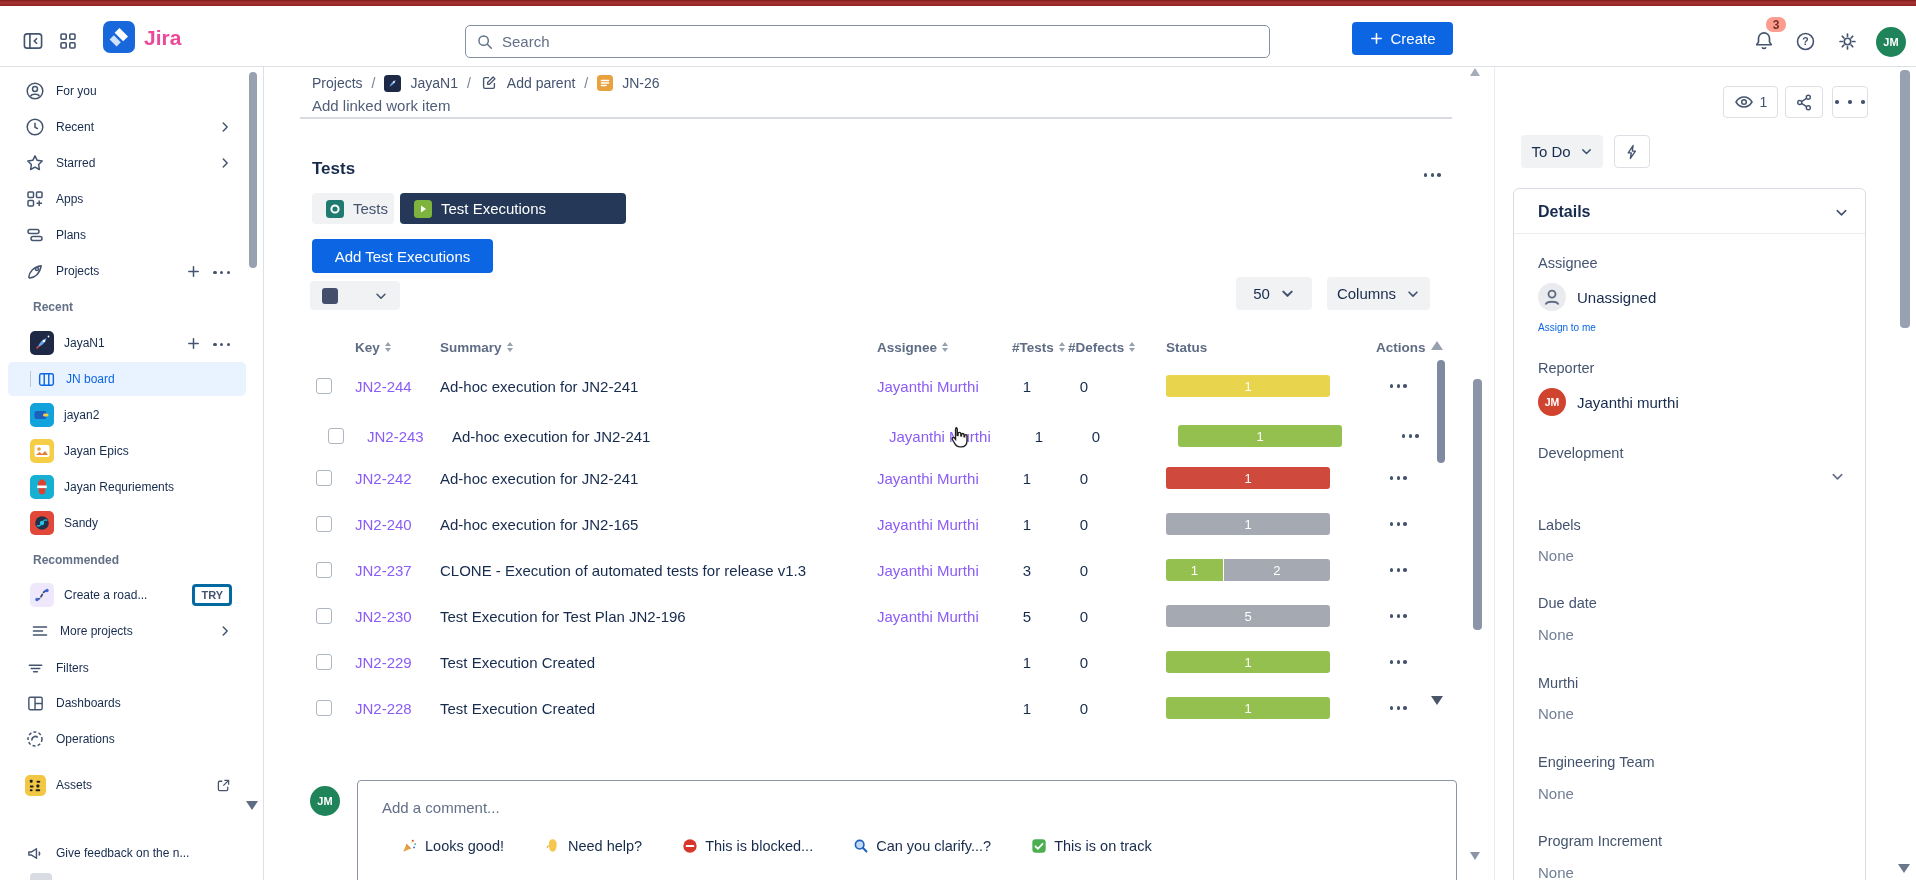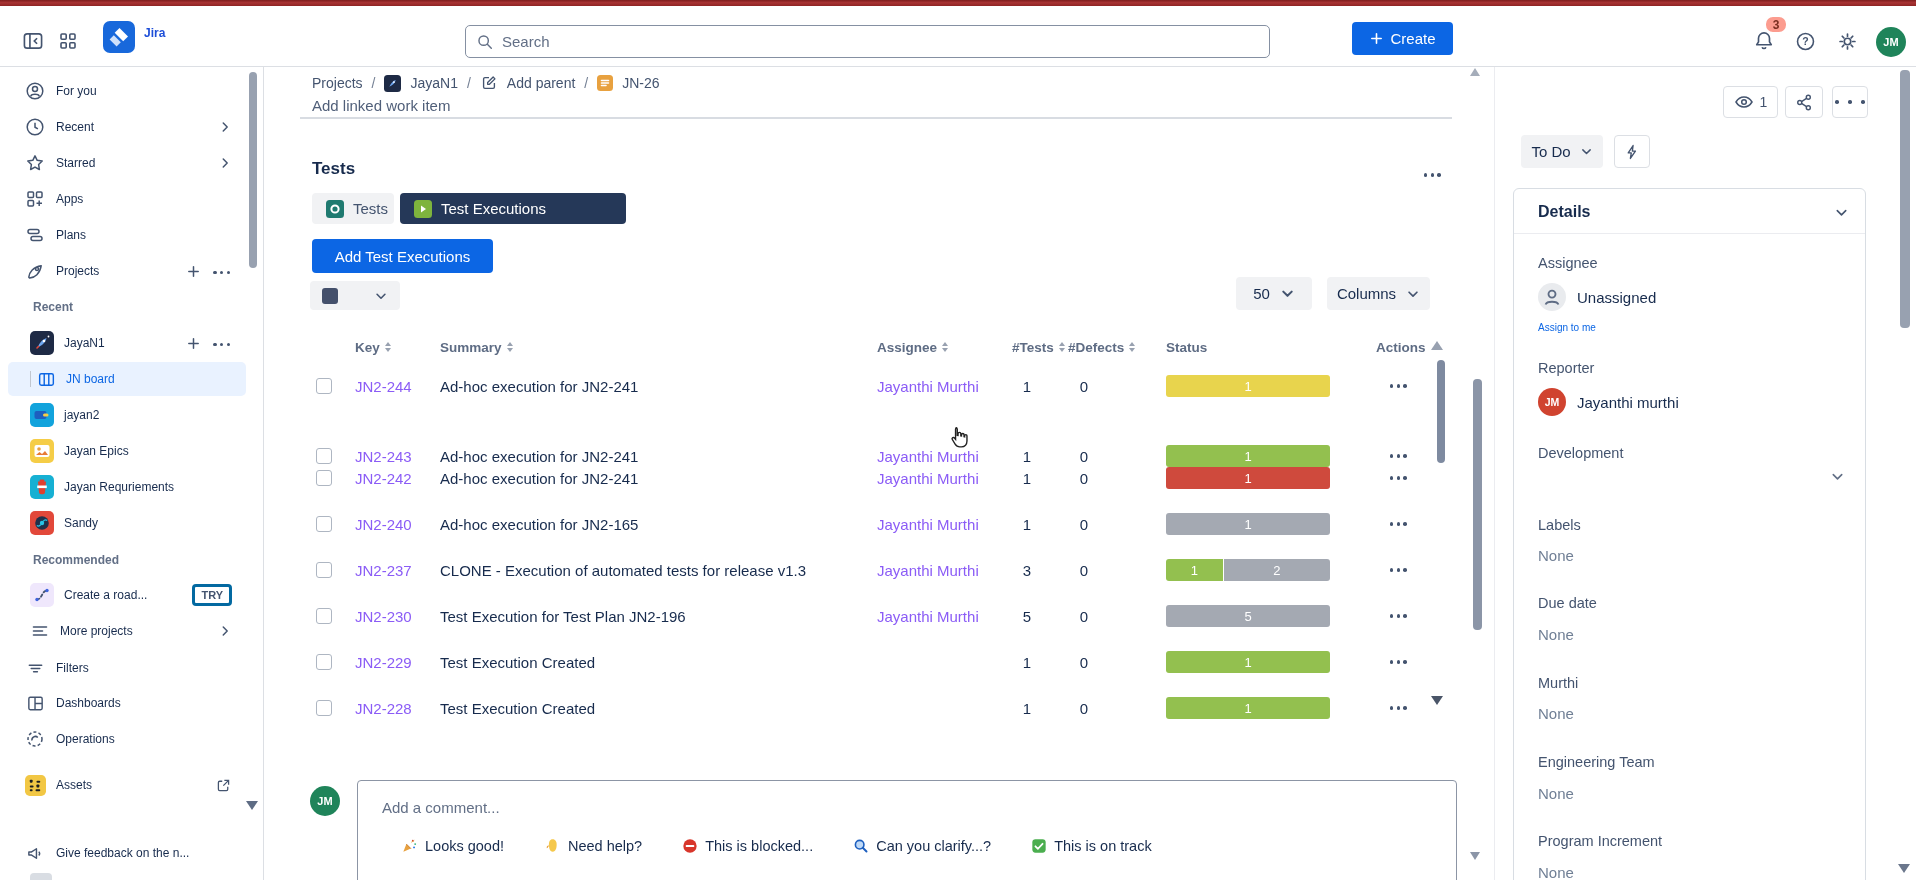--- a/index.html
+++ b/index.html
@@ -10,21 +10,21 @@
   svg { display:block; }
   a { text-decoration:none; }
 
   
   #top-strip { position:absolute; top:0; left:0; right:0; height:6px;
                background:linear-gradient(180deg,#7E1D1D 0%,#A93434 45%,#8E2424 100%); }
   #app-header { position:absolute; top:6px; left:0; right:0; height:61px; background:#fff;
                 border-bottom:1px solid #DCDFE4; }
   .hicon { position:absolute; cursor:pointer; color:#44546F; }
   #logo { position:absolute; left:103px; top:15px; }
-  #app-title { position:absolute; left:144px; top:20px; font-size:12px; font-weight:700; color:#1d4ed8; }
+  #app-title { position:absolute; left:144px; top:20px; font-size:21px; font-weight:700; color:#ec4899; }
   #search-box { position:absolute; left:465px; top:19px; width:805px; height:33px;
                 border:1px solid #8590A2; border-radius:5px; display:flex; align-items:center;
                 padding-left:10px; gap:8px; background:#fff; }
   #search-box input { border:none; outline:none; font-size:15px; color:#172B4D; width:700px;
                       font-family:inherit; background:transparent; }
   #search-box input::placeholder { color:#626F86; }
   #create-btn { position:absolute; left:1352px; top:16px; width:101px; height:33px; background:#0C66E4;
                 color:#fff; border:none; border-radius:4px; font-size:15px; font-family:inherit;
                 display:flex; align-items:center; justify-content:center; gap:6px; cursor:pointer; }
   #notif-badge { position:absolute; left:1764px; top:9px; min-width:24px; height:19px; background:#FC9C8F;
@@ -621,21 +621,21 @@
     <span class="cell num" style="left:1062px;width:44px">0</span>
     <div class="status-bar">
         <div class="seg" style="flex-grow: 1; background: rgb(232, 212, 77);">1</div>
       </div>
     <span class="cell actions-btn dots" style="left:1388px">
         <i></i>
         <i></i>
         <i></i>
       </span>
   </div>
-    <div class="trow" style="top: 433px;">
+    <div class="trow" style="top: 413px; margin-left: 12px;">
     <span class="cb" style="left:316px"></span>
     <a class="cell key-link" style="left:355px">JN2-243</a>
     <span class="cell" style="left:440px">Ad-hoc execution for JN2-241</span>
     <a class="cell assignee-link" style="left:877px">Jayanthi Murthi</a>
     <span class="cell num" style="left:1005px;width:44px">1</span>
     <span class="cell num" style="left:1062px;width:44px">0</span>
     <div class="status-bar">
         <div class="seg" style="flex-grow: 1; background: rgb(147, 192, 79);">1</div>
       </div>
     <span class="cell actions-btn dots" style="left:1388px">

